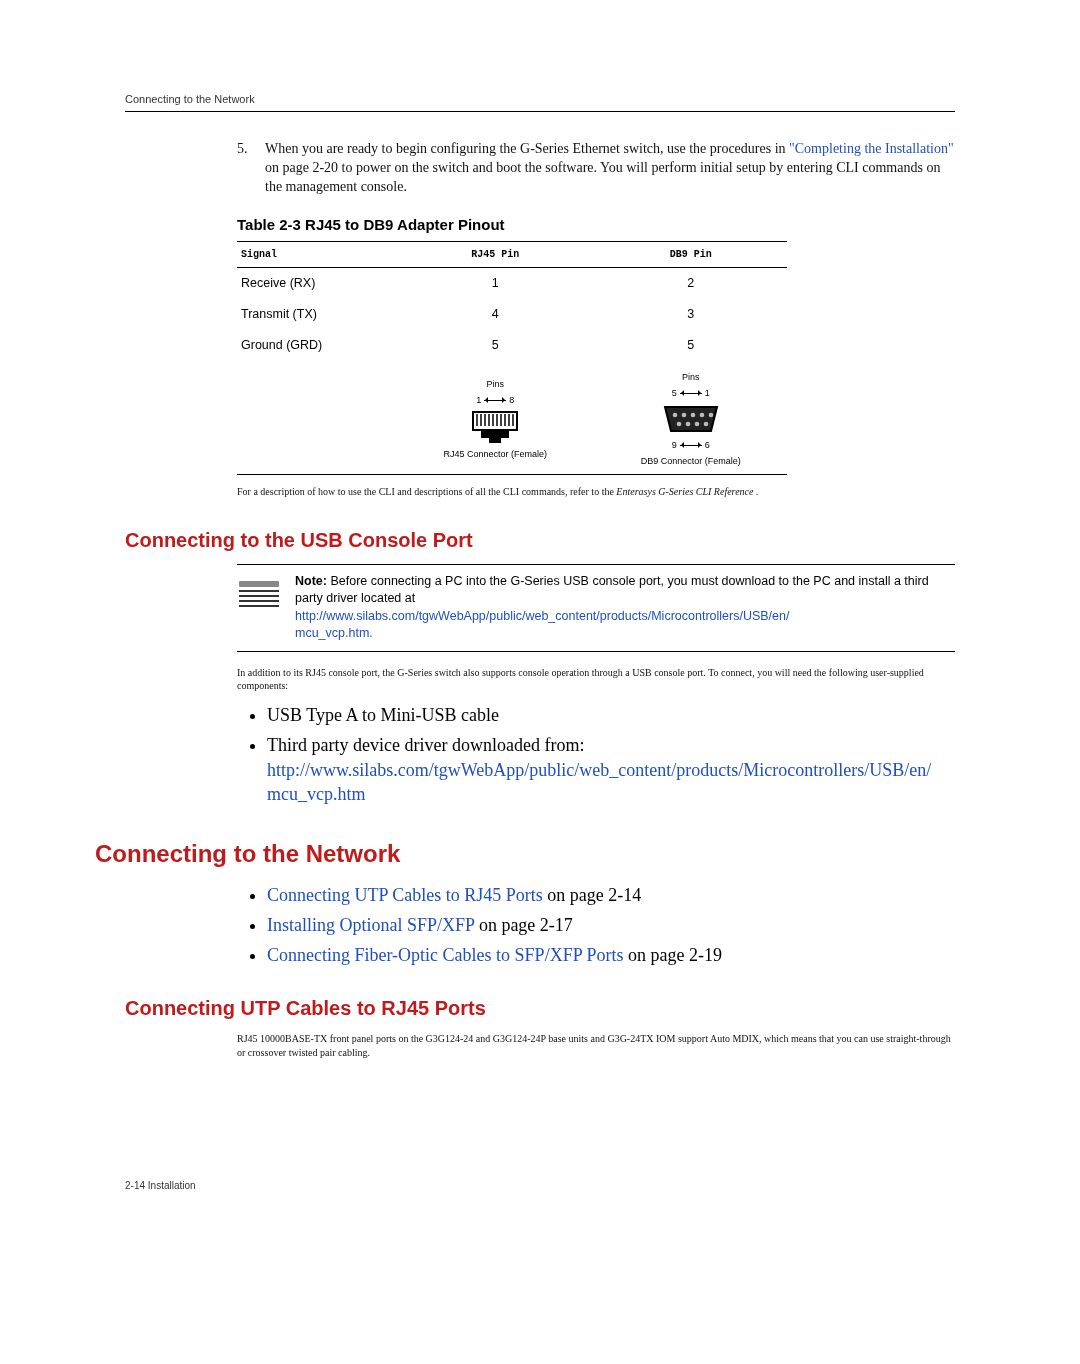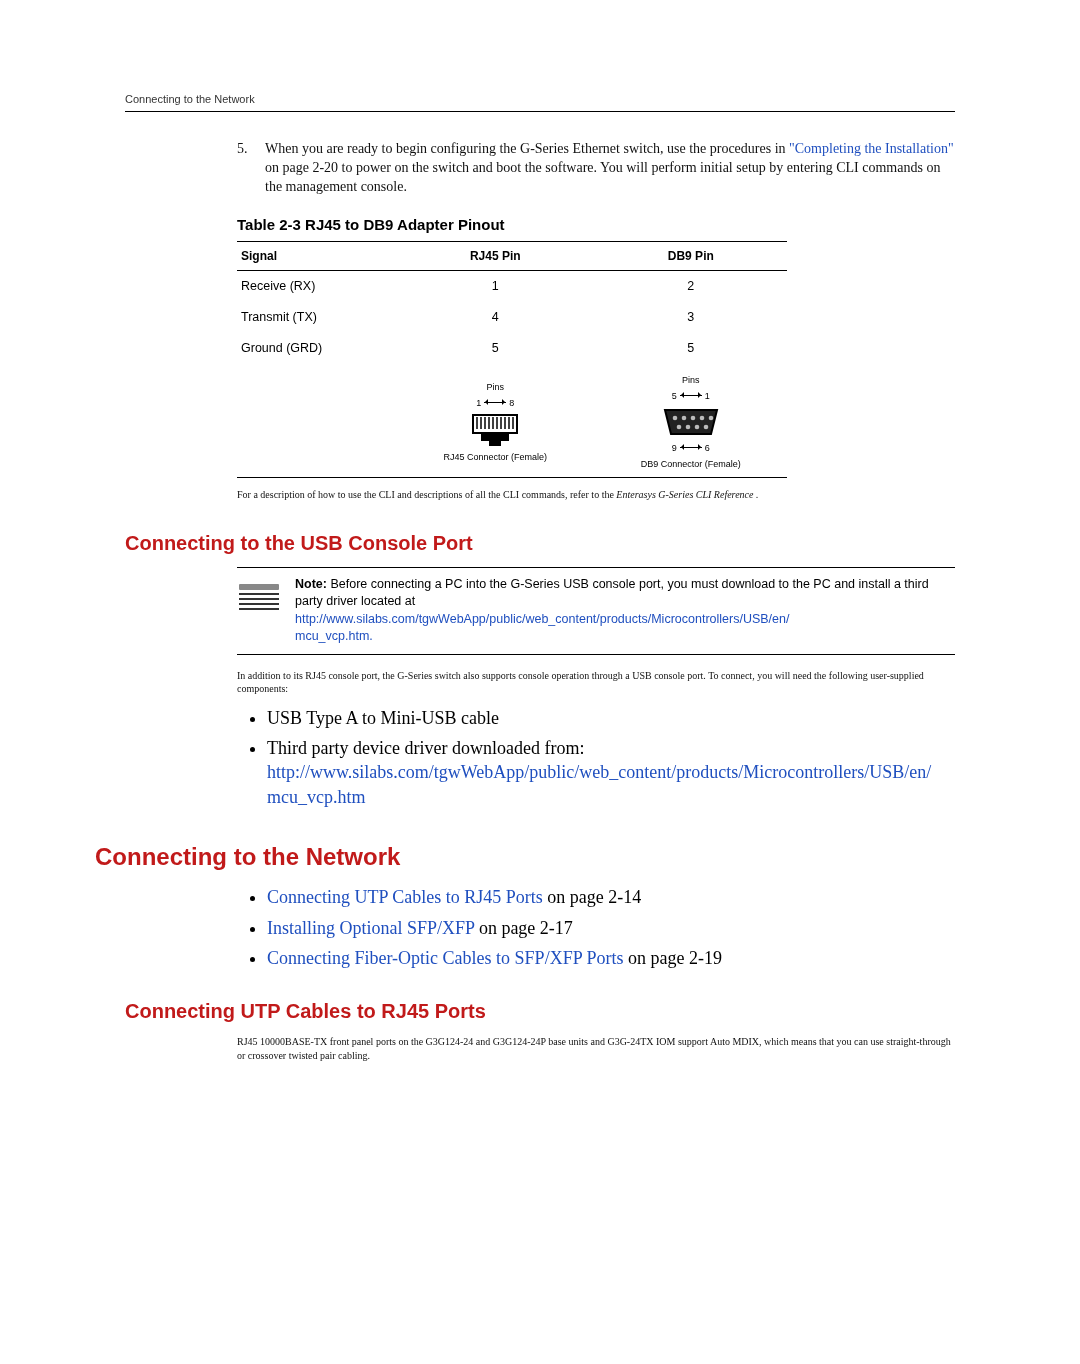--- a/index.html
+++ b/index.html
@@ -38,25 +38,26 @@
   .table-caption {
     font-size: 15px;
     font-weight: bold;
     margin: 10px 0 6px 0;
   }
   table.pinout {
     border-collapse: collapse;
     width: 550px;
   }
   table.pinout th {
-    font-size: 12px;
+    font-size: 10px;
     text-align: center;
     padding: 6px 4px;
     border-top: 1.5px solid #000;
     border-bottom: 1.5px solid #000;
+    font-family: Liberation Mono, monospace;
   }
   table.pinout th:first-child { text-align: left; }
   table.pinout td {
     font-size: 12.5px;
     padding: 7px 4px;
     text-align: center;
   }
   table.pinout td:first-child { text-align: left; }
   .diagrow td { padding-top: 14px; padding-bottom:8px; }
   .diagrow { border-bottom: 1.5px solid #000; }
@@ -296,14 +297,15 @@
       </li>
     </ul>
   </div>
 
   <h2 class="sec">Connecting UTP Cables to RJ45 Ports</h2>
 
   <div class="body-indent">
     <p class="para">RJ45 10000BASE-TX front panel ports on the G3G124-24 and G3G124-24P base units and G3G-24TX IOM support Auto MDIX, which means that you can use straight-through or crossover twisted pair cabling.</p>
   </div>
 
+  <div class="footer">2-14   Installation</div>
 
 </div>
 
 </body></html>

